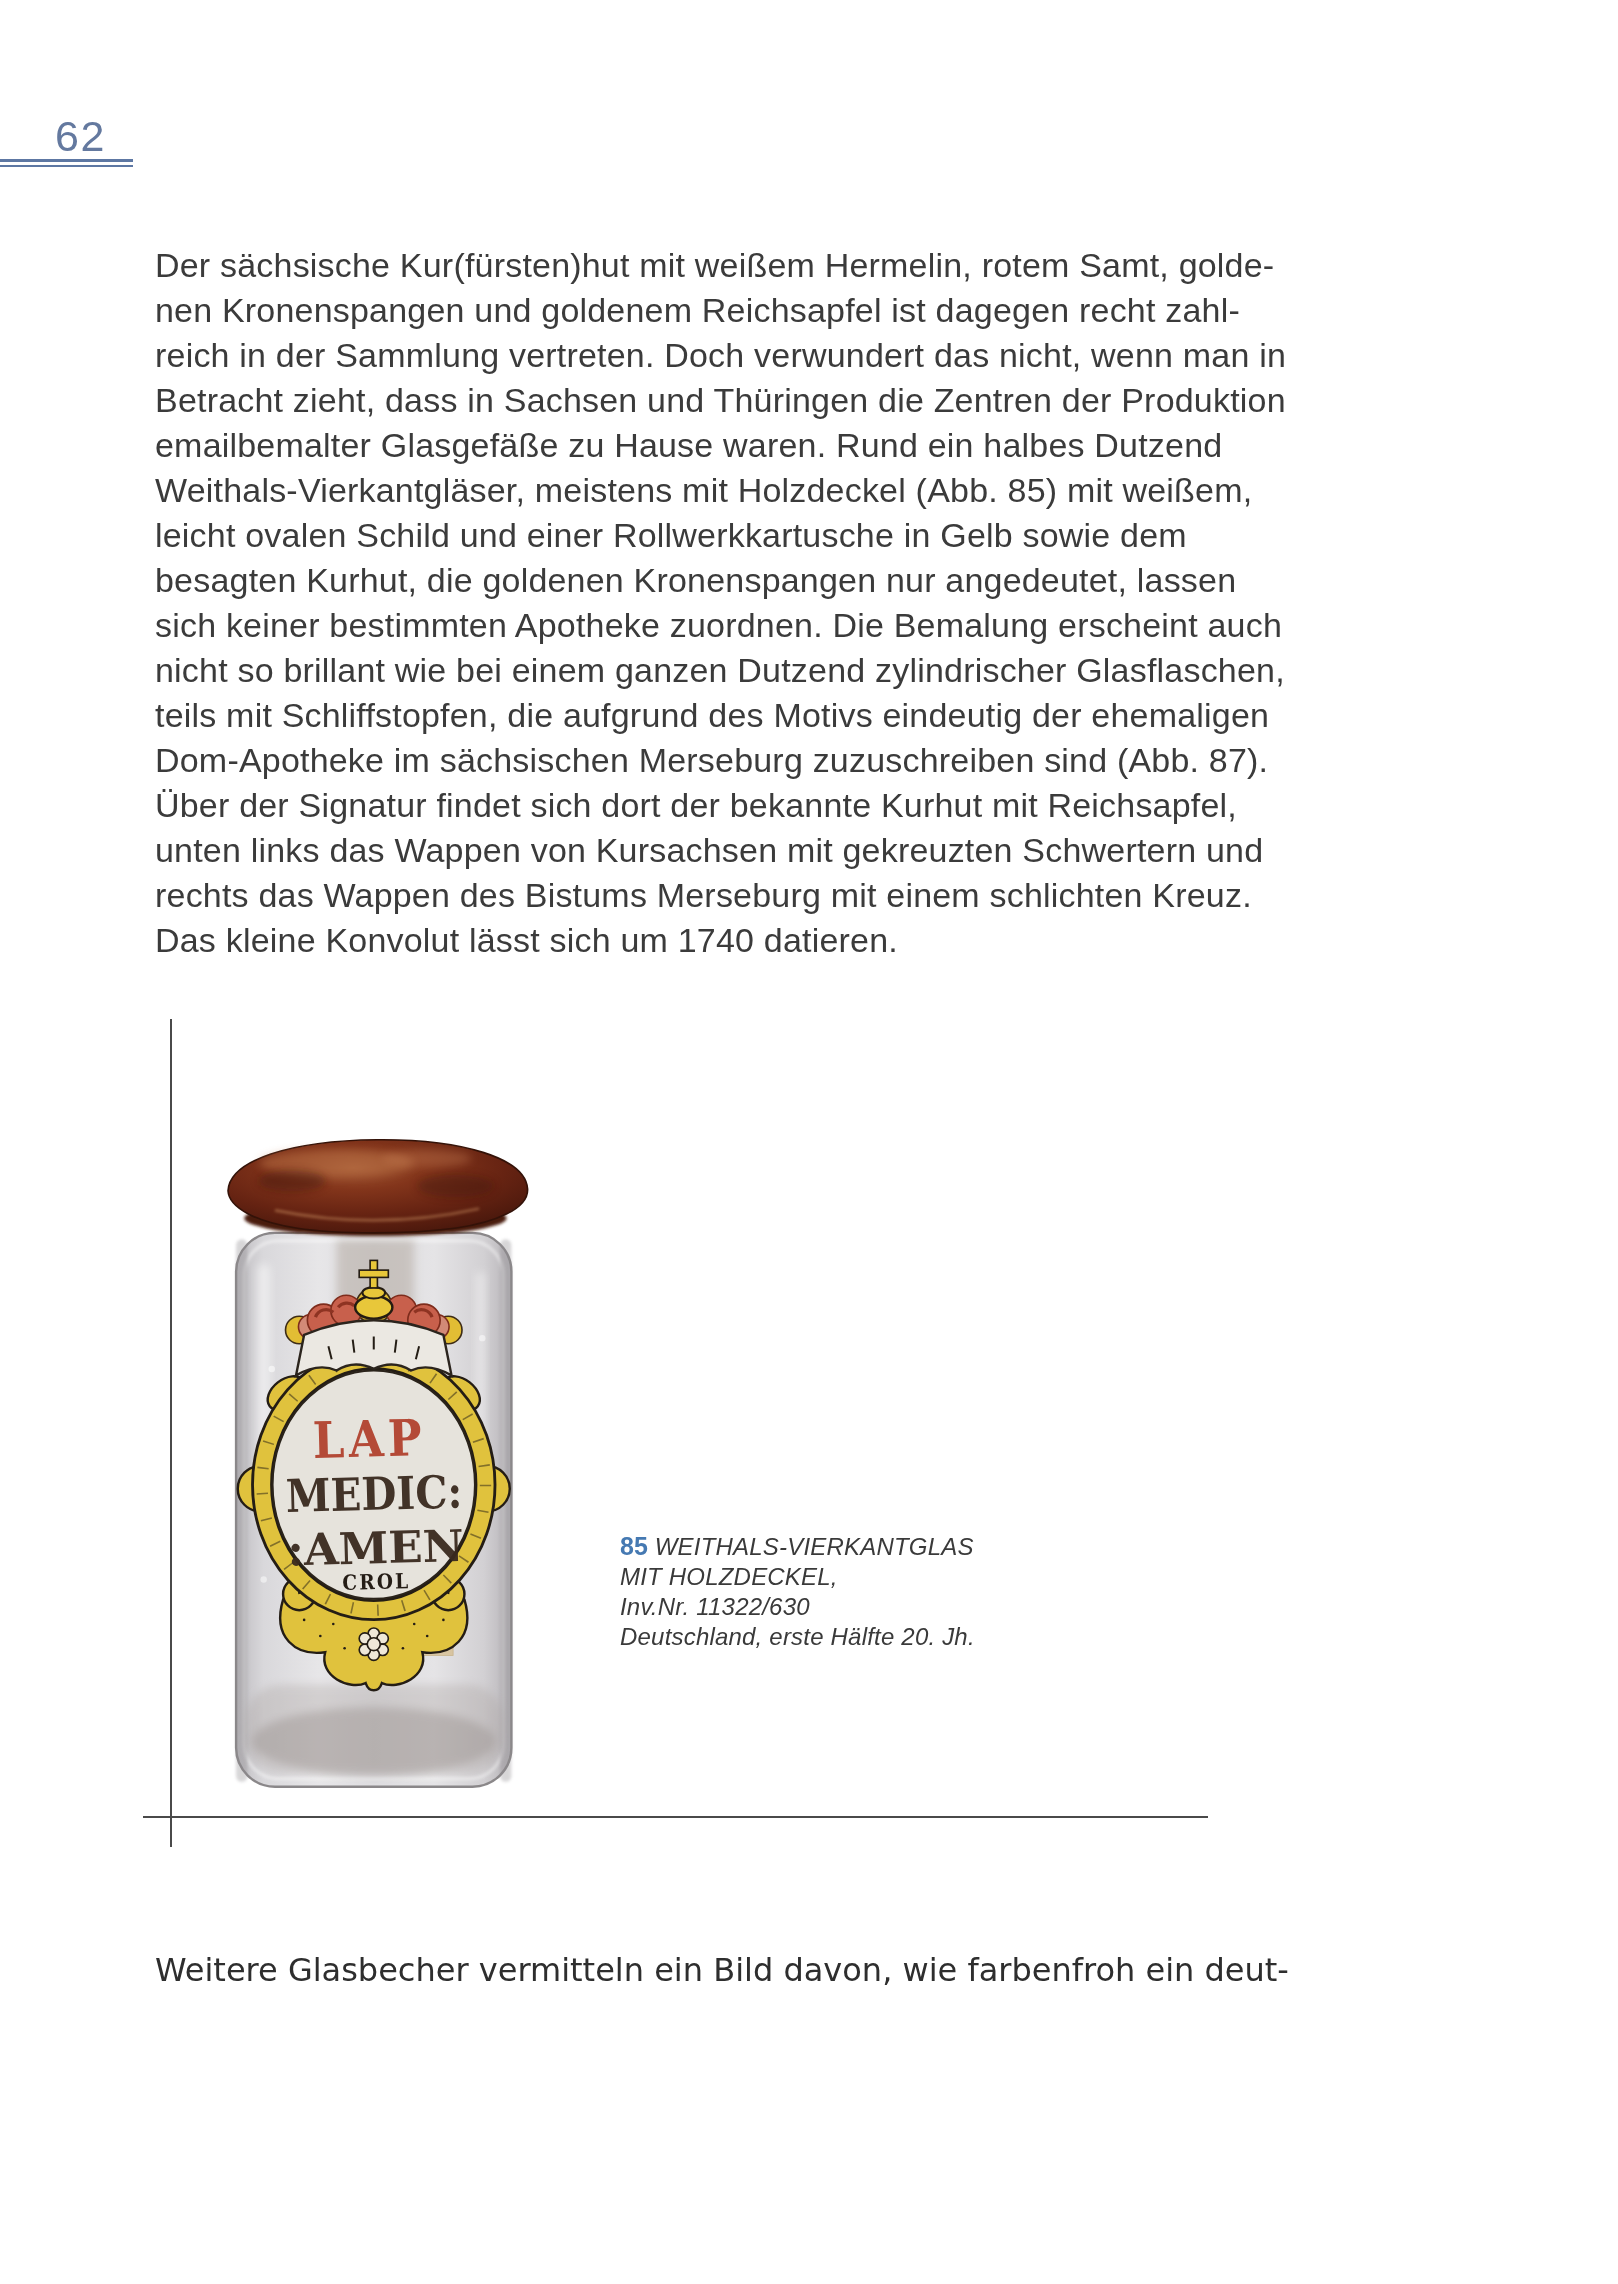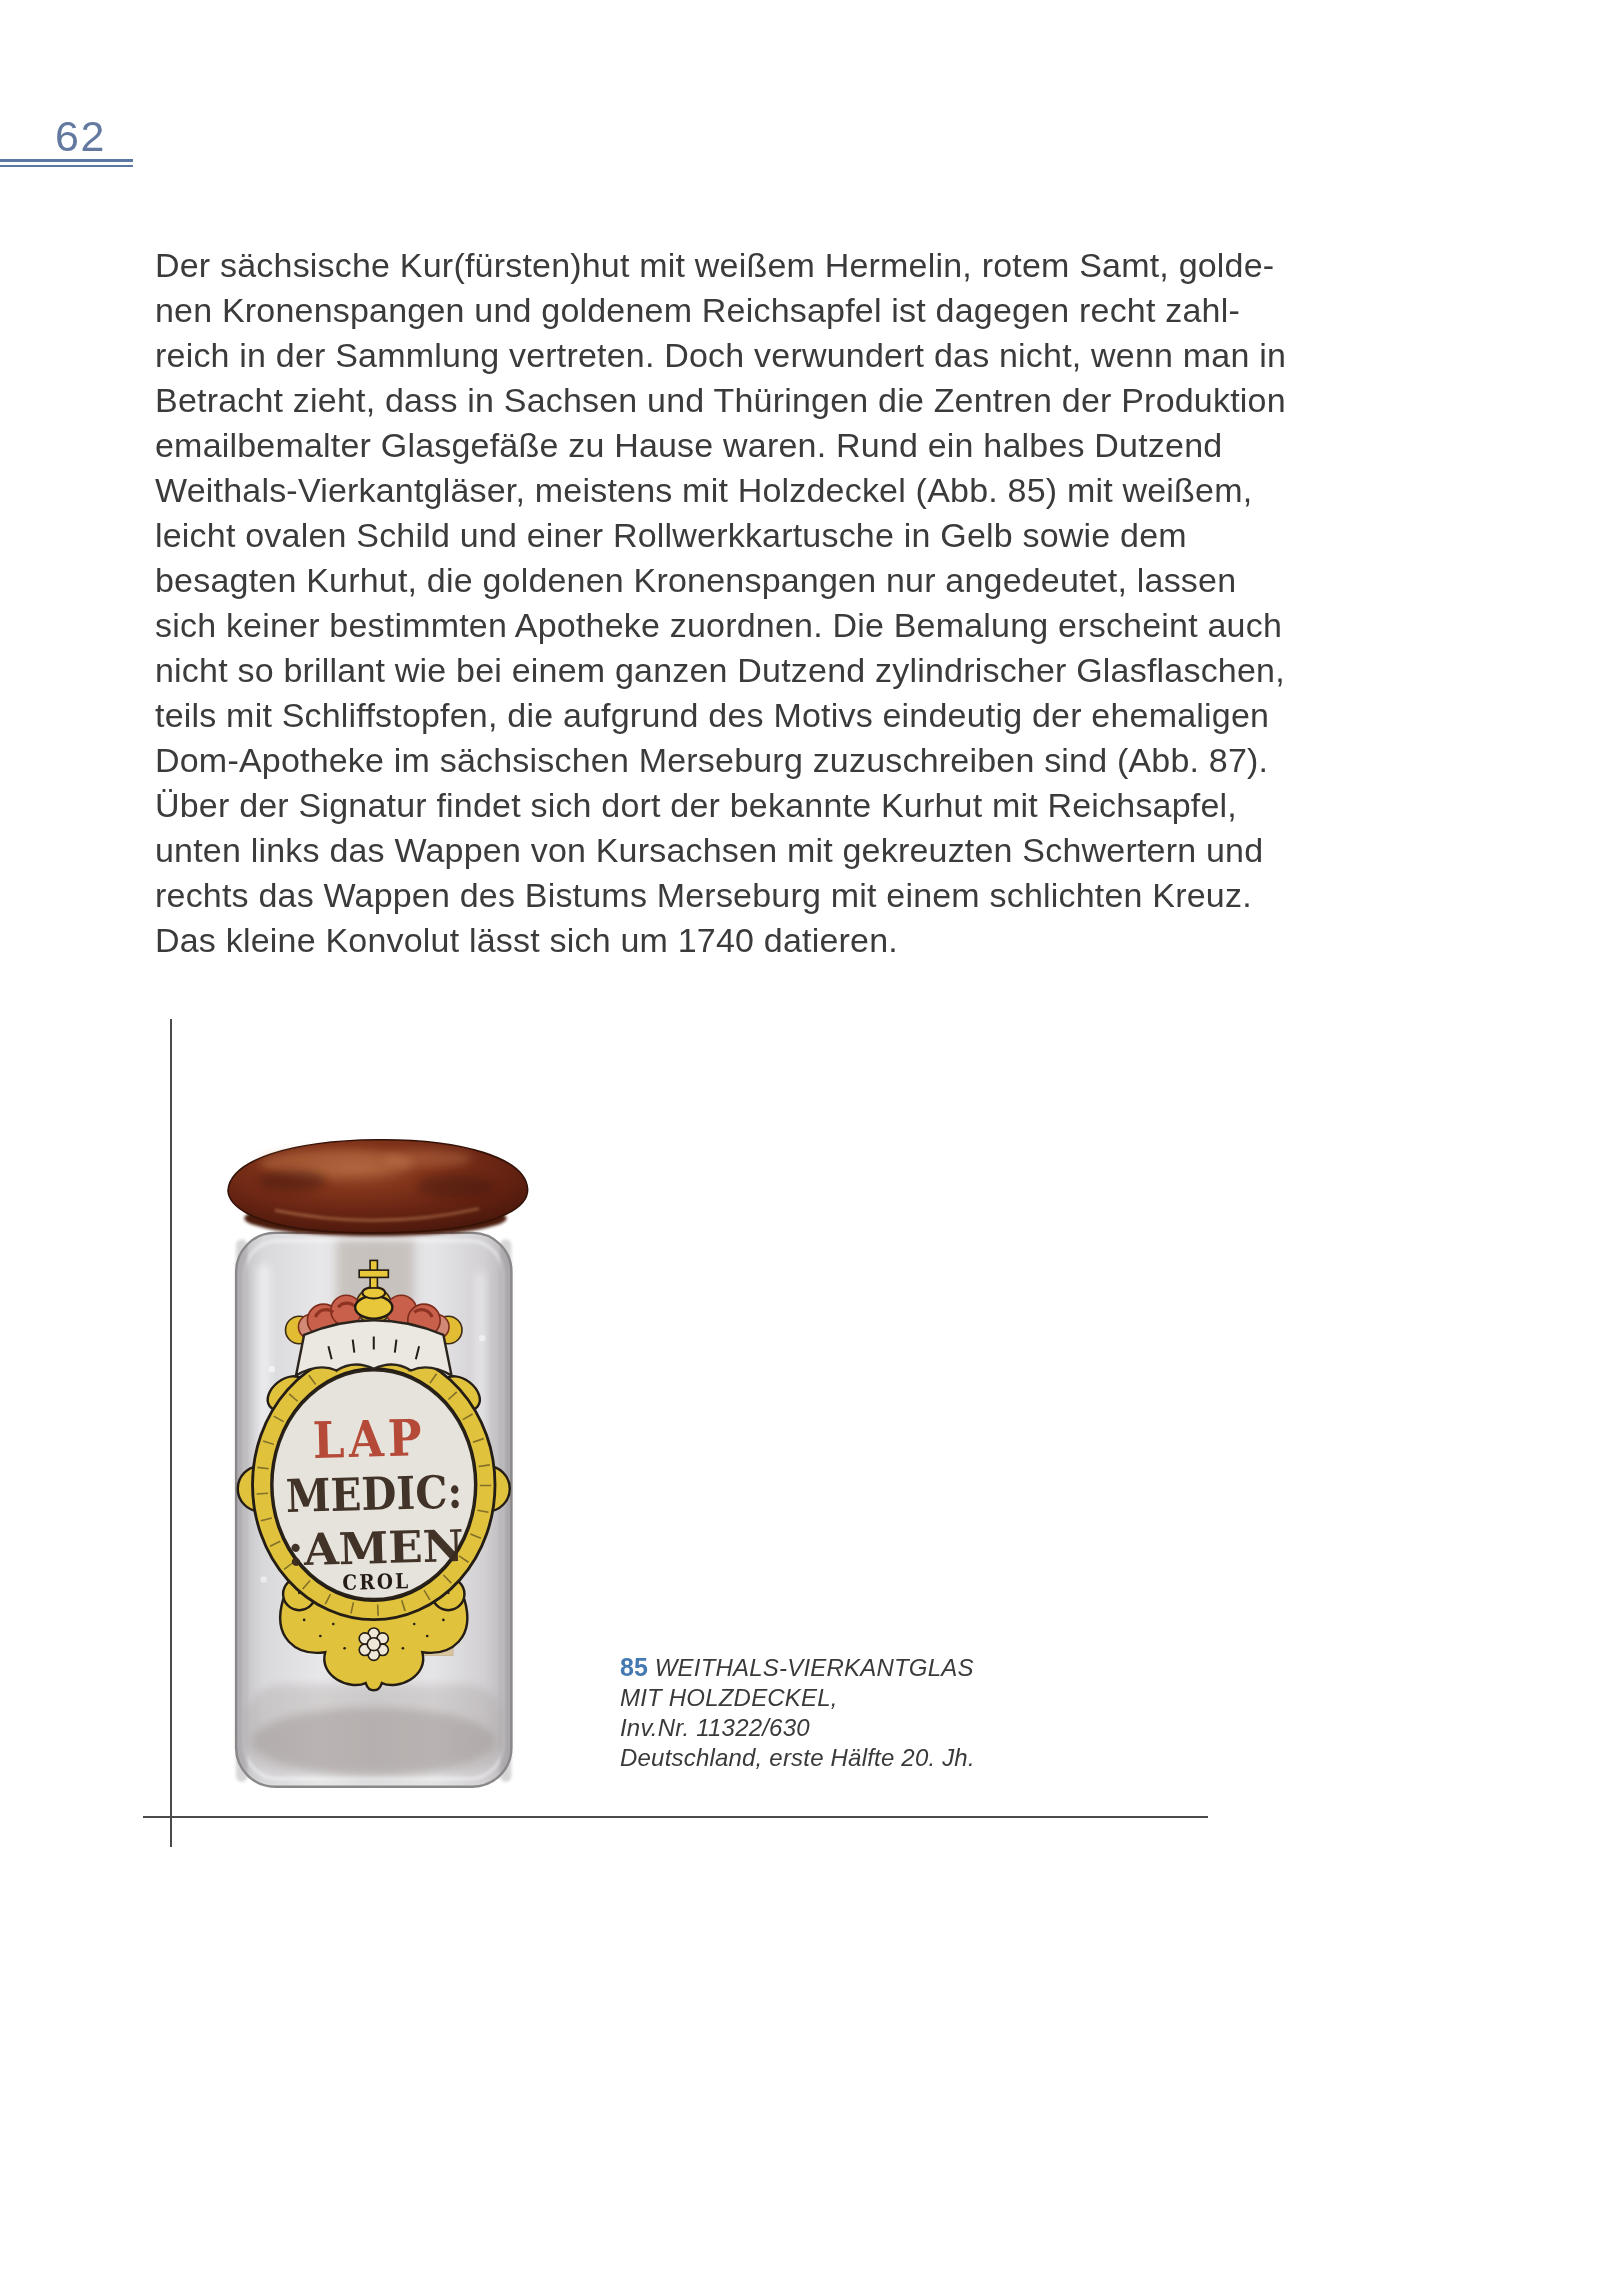--- a/index.html
+++ b/index.html
@@ -29,21 +29,21 @@
     background:#4a4a4a;
   }
   .fig-hline {
     position:absolute; left:143px; top:1816px; width:1065px; height:2.4px;
     background:#4a4a4a;
   }
   .jar-svg {
     position:absolute; left:215px; top:1126px; width:324px; height:672px;
   }
   .caption {
-    position:absolute; left:620px; top:1652px;
+    position:absolute; left:620px; top:1531px;
     font-size:24px; line-height:30px; color:#3a3a3a;
     font-style:italic; letter-spacing:0.2px;
   }
   .caption .num {
     font-style:normal; font-weight:bold; font-size:25px; color:#4579b2;
     padding-right:6.5px;
   }
   .closing { position:absolute; left:155px; top:1947px; line-height:46px; }
   .closing .l1 {
     font-family:"DejaVu Sans", sans-serif;
@@ -212,14 +212,15 @@
 <div class="caption">
   <div>
     <span class="num">85</span><span>WEITHALS-VIERKANTGLAS</span>
   </div>
   <div>MIT HOLZDECKEL,</div>
   <div>Inv.Nr. 11322/630</div>
   <div>Deutschland, erste Hälfte 20. Jh.</div>
 </div>
 
 <div class="closing">
+  <div class="l1">Weitere Glasbecher vermitteln ein Bild davon, wie farbenfroh ein deut-</div>
 </div>
 
 
 </body></html>

